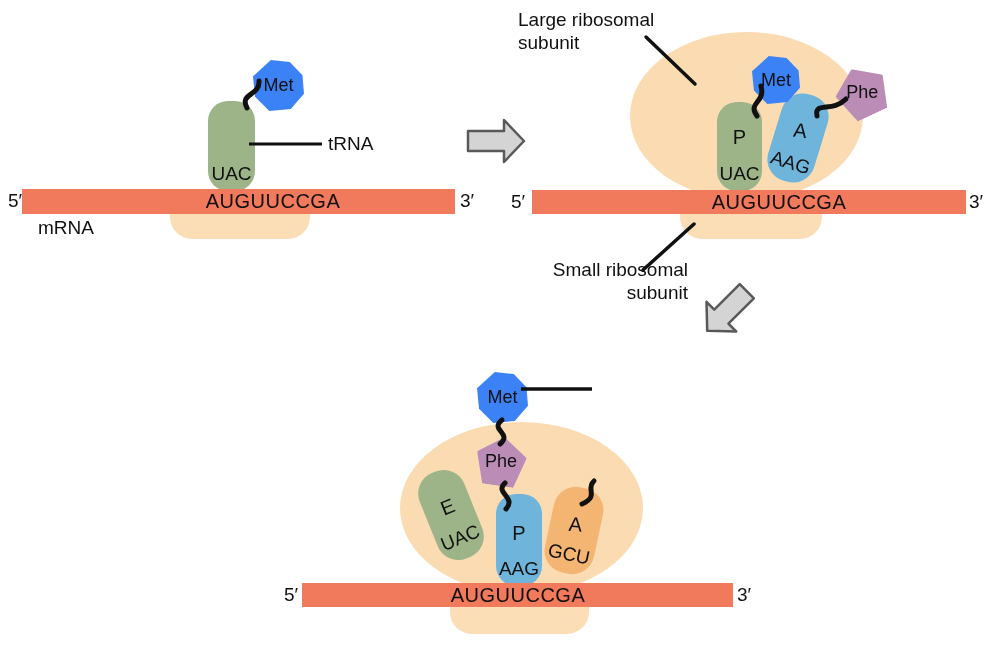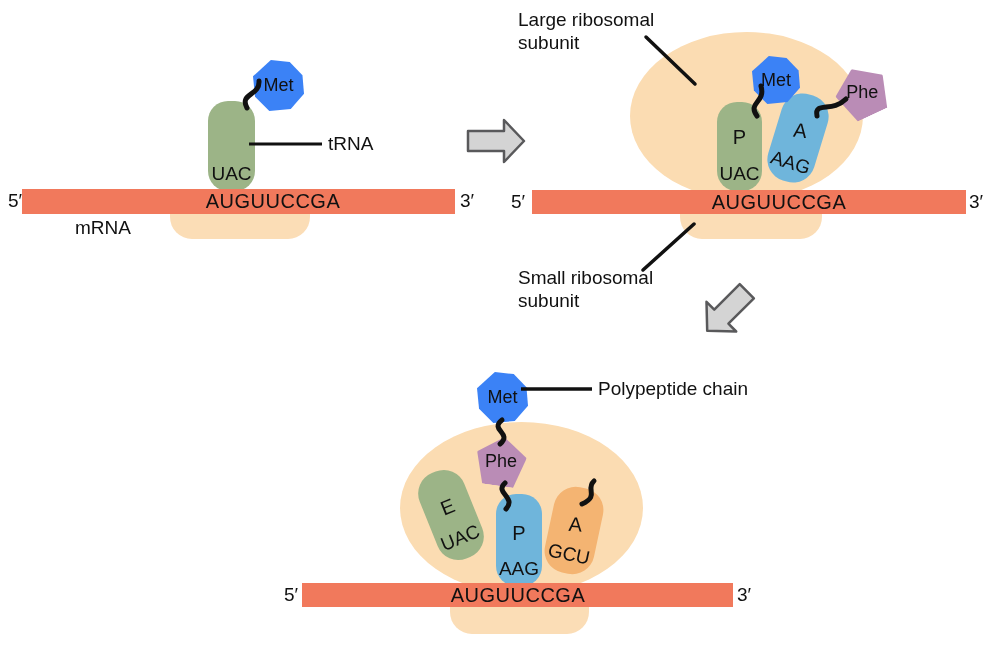--- a/index.html
+++ b/index.html
@@ -44,21 +44,21 @@
 
   <div class="aa aa-met" style="left:253px;top:60px;width:51px;height:51px;">
     <span>Met</span>
   </div>
 
   <div class="mrna-bar" style="left:22px;top:189px;width:433px;height:25px;"></div>
   <div class="codon" style="left:273px;top:201px;">AUGUUCCGA</div>
 
   <div class="prime" style="left:8px;top:190px;">5′</div>
   <div class="prime" style="left:460px;top:190px;">3′</div>
-  <div class="lbl" style="left:38px;top:216px;margin-left:37px;">mRNA</div>
+  <div class="lbl" style="left:38px;top:216px;">mRNA</div>
   <div class="lbl" style="left:328px;top:132px;text-align:center;">tRNA</div>
 
   <div class="ellipse" style="left:630px;top:32px;width:233px;height:168px;"></div>
   <div class="small-sub" style="left:680px;top:213px;width:142px;height:26px;"></div>
 
   <div class="trna green" style="left:717px;top:102px;width:45px;height:89px;border-radius:20px;">
     <div class="site" style="top:24px;">P</div>
     <div class="anticodon" style="bottom:6px;">UAC</div>
   </div>
 
@@ -76,21 +76,21 @@
   </div>
 
   <div class="mrna-bar" style="left:532px;top:190px;width:434px;height:24px;"></div>
   <div class="codon" style="left:779px;top:202px;">AUGUUCCGA</div>
 
   <div class="prime" style="left:511px;top:191px;">5′</div>
   <div class="prime" style="left:969px;top:191px;">3′</div>
 
   <div class="lbl" style="left:518px;top:8px;width:170px;">Large ribosomal
 subunit</div>
-  <div class="lbl" style="left:518px;top:266px;width:170px;">Small ribosomal
+  <div class="lbl" style="left:518px;top:258px;width:170px;text-align:right;">Small ribosomal
 subunit</div>
 
   <div class="ellipse" style="left:400px;top:422px;width:243px;height:172px;"></div>
   <div class="small-sub" style="left:450px;top:606px;width:139px;height:28px;"></div>
 
   <div class="trna green" style="left:427px;top:469px;width:48px;height:92px;transform:rotate(-22deg);">
     <div class="site" style="top:26px;">E</div>
     <div class="anticodon" style="bottom:10px;">UAC</div>
   </div>
 
@@ -112,21 +112,20 @@
     <span style="transform:rotate(-8deg);">Phe</span>
   </div>
 
 
   <div class="mrna-bar" style="left:302px;top:583px;width:431px;height:24px;"></div>
   <div class="codon" style="left:518px;top:595px;">AUGUUCCGA</div>
 
   <div class="prime" style="left:284px;top:584px;">5′</div>
   <div class="prime" style="left:737px;top:584px;">3′</div>
 
-  <div class="lbl" style="left:598px;top:377px;">Polypeptide chain</div>
 
   <svg id="overlay" width="997" height="648" viewBox="0 0 997 648">
 
     <line x1="249" y1="144" x2="322" y2="144" stroke="#111" stroke-width="3"></line>
     <line x1="646" y1="37" x2="695" y2="84" stroke="#111" stroke-width="3.5" stroke-linecap="round"></line>
     <line x1="694" y1="224" x2="643" y2="270" stroke="#111" stroke-width="3.5" stroke-linecap="round"></line>
     <line x1="521" y1="389" x2="592" y2="389" stroke="#111" stroke-width="3.5"></line>
 
     <path d="M 247 108 C 239 93 260 96 259 81" fill="none" stroke="#111" stroke-width="5" stroke-linecap="round"></path>
     <path d="M 757 116 C 747 102 766 103 761 86" fill="none" stroke="#111" stroke-width="5" stroke-linecap="round"></path>

